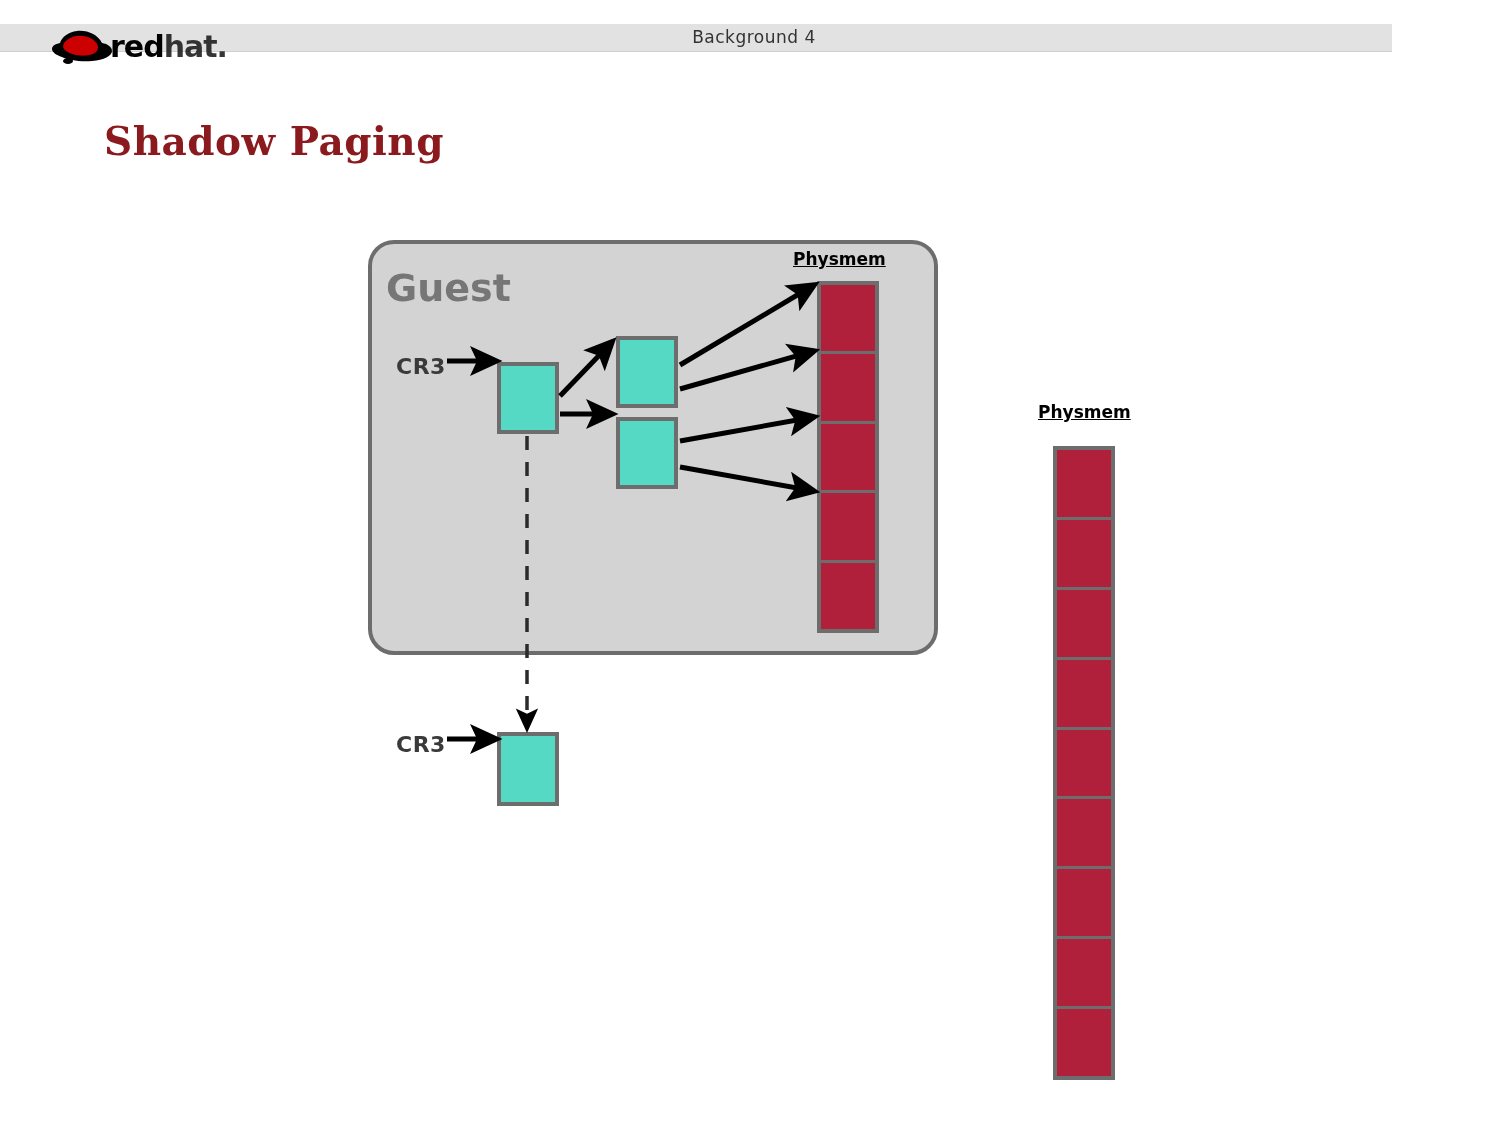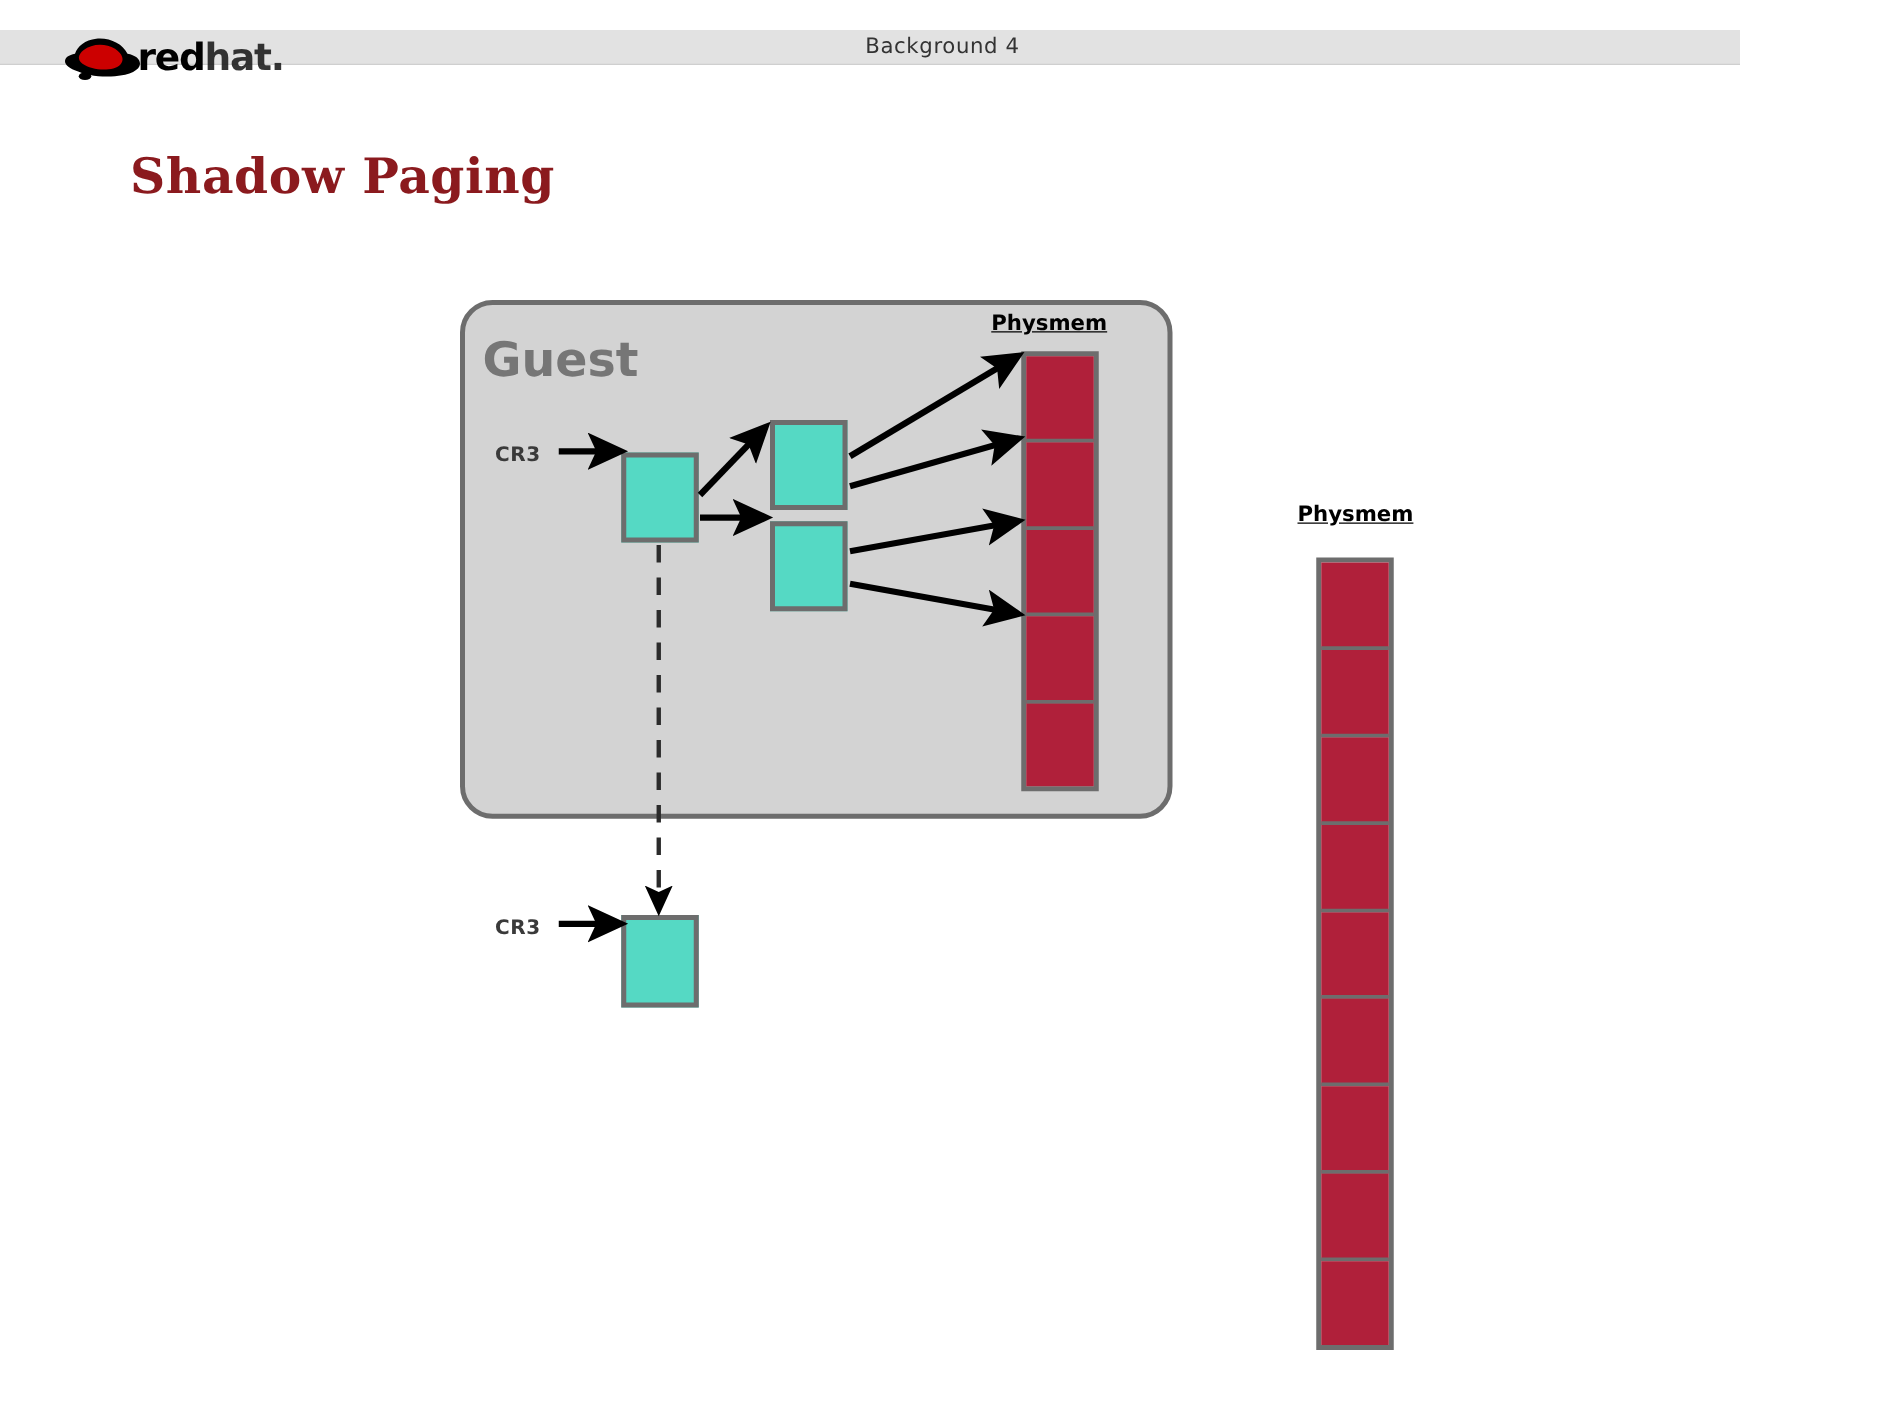--- a/index.html
+++ b/index.html
@@ -115,21 +115,21 @@
   }
   #pt-root   { left: 497px; top: 356px; width: 62px; height: 72px; }
   #pt-upper  { left: 616px; top: 330px; width: 62px; height: 72px; }
   #pt-lower  { left: 616px; top: 411px; width: 62px; height: 72px; }
   #pt-shadow { left: 497px; top: 726px; width: 62px; height: 74px; }
 
   
   .cr3-label {
     position: absolute;
     font-family: "DejaVu Sans", sans-serif;
-    font-size: 16px;
+    font-size: 22px;
     font-weight: bold;
     color: #3a3a3a;
     letter-spacing: 0.5px;
     text-align: right;
   }
   #cr3-guest-label  { left: 396px; top: 348px; }
   #cr3-shadow-label { left: 396px; top: 726px; }
 
   
   .physmem-label {

